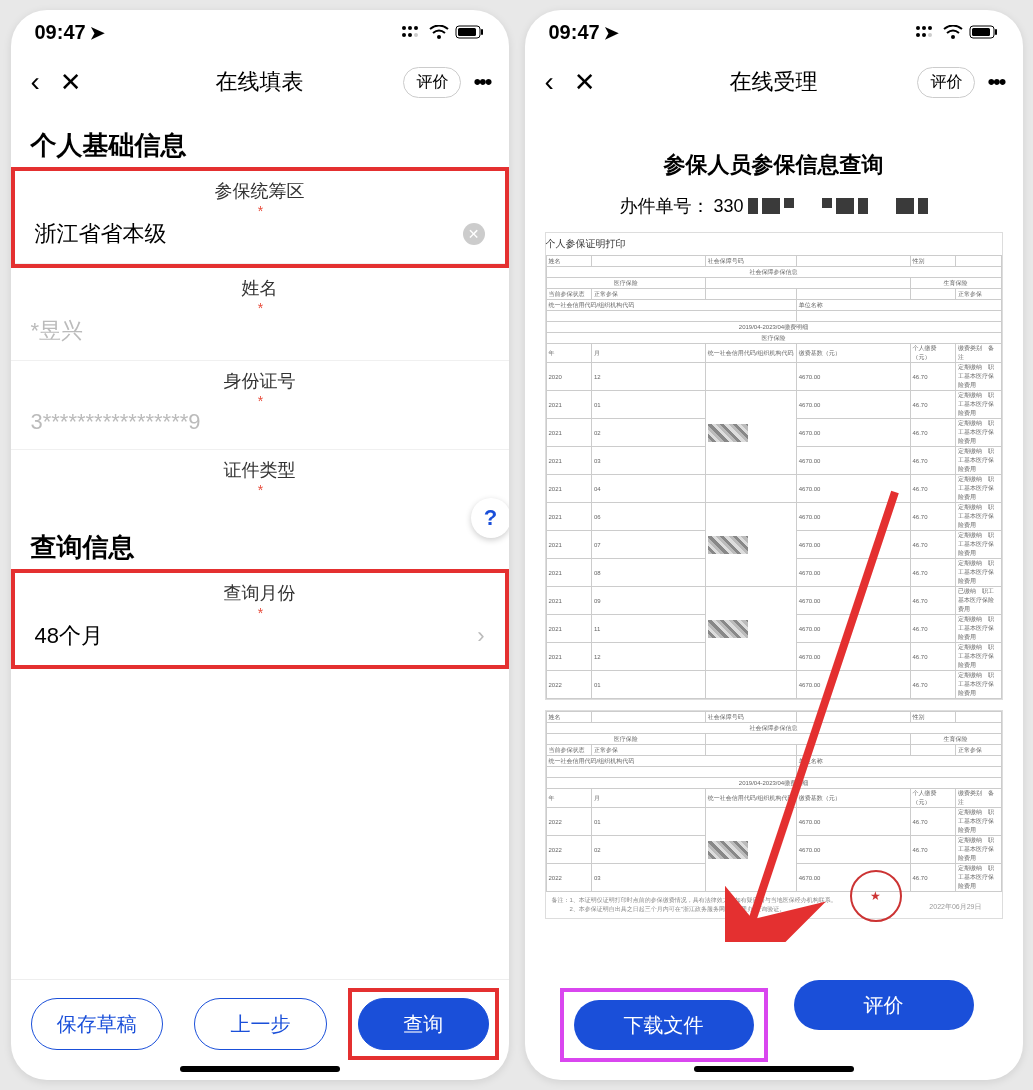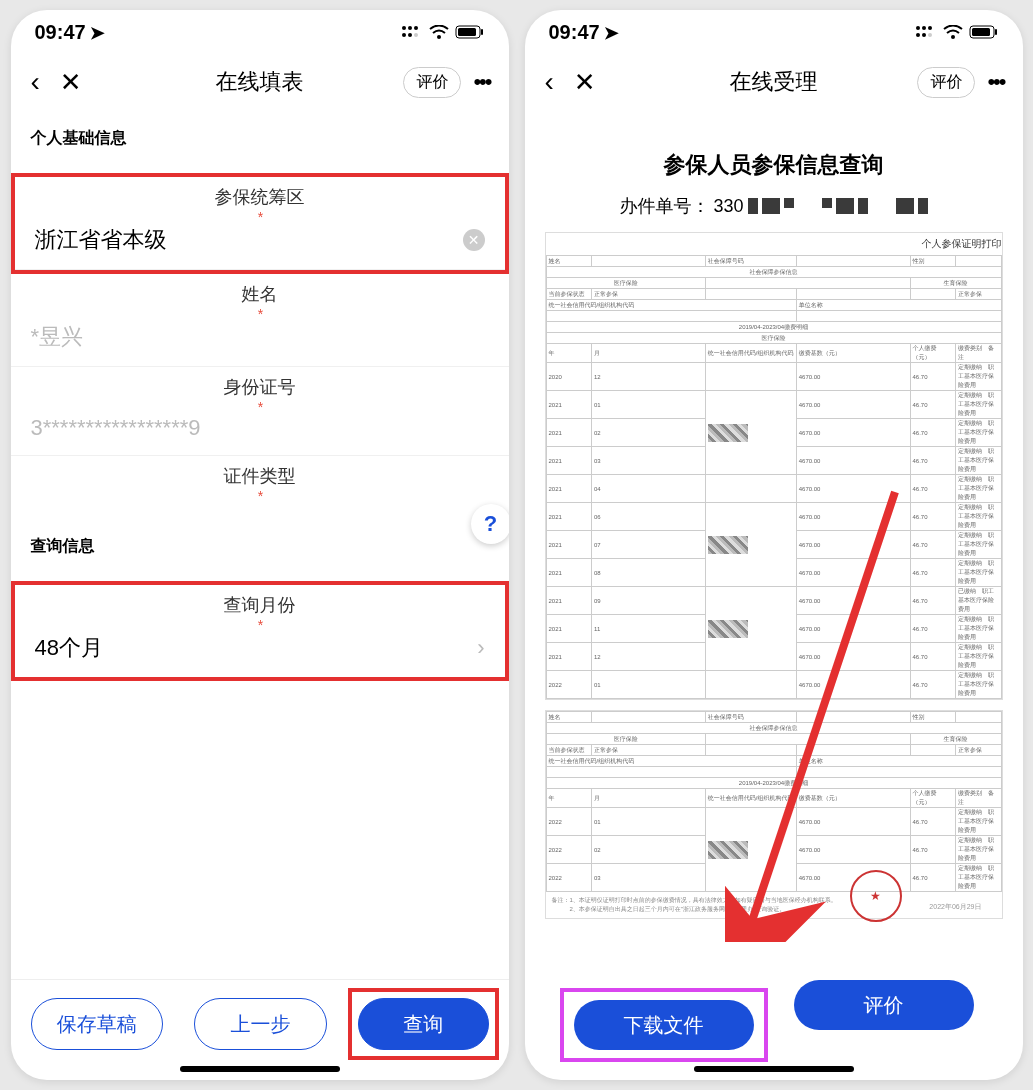--- a/index.html
+++ b/index.html
@@ -61,23 +61,23 @@
       border: 1px solid #ccc;
       border-radius: 16px;
       padding: 4px 12px;
       font-size: 16px;
     }
     .more-dots { font-size: 22px; letter-spacing: -2px; padding: 0 4px; }
 
     
     .content { flex: 1; overflow: hidden; }
     .section-header {
-      font-size: 16px;
+      font-size: 26px;
       font-weight: 600;
-      padding: 18px 20px 24px;
+      padding: 18px 20px 4px;
     }
     .field-group { padding: 8px 20px 14px; border-bottom: 1px solid #f0f0f0; }
     .field-group.last { border-bottom: none; }
     .field-label { font-size: 18px; color: #333; display: flex; align-items: center; flex-direction: column; }
     .required-star { color: #e74c3c; margin-left: 2px; font-size: 14px; }
     .field-value-row {
       display: flex;
       align-items: center;
       justify-content: space-between;
       margin-top: 0;
@@ -146,21 +146,21 @@
     .blk.t { height: 10px; }
 
     .doc-area { position: relative; padding: 0 20px; }
     .doc-sheet {
       background: #fff;
       border: 1px solid #ddd;
       font-size: 6px;
       color: #666;
       margin-bottom: 10px;
     }
-    .doc-title { text-align: right; font-size: 10px; padding: 4px 0; color: #333; font-weight: 500;}
+    .doc-title { text-align: left; font-size: 10px; padding: 4px 0; color: #333; font-weight: 500;}
     .doc-table { width: 100%; border-collapse: collapse; }
     .doc-table td { border: 0.5px solid #ccc; height: 11px; padding: 0 2px; }
     .doc-table .blur { position: relative; }
     .pixelblur {
       background: repeating-linear-gradient(45deg, #bbb 0 3px, #888 3px 6px, #ddd 6px 9px);
       width: 40px; height: 18px;
       filter: blur(0.5px);
     }
     .stamp {
       width: 52px; height: 52px;

